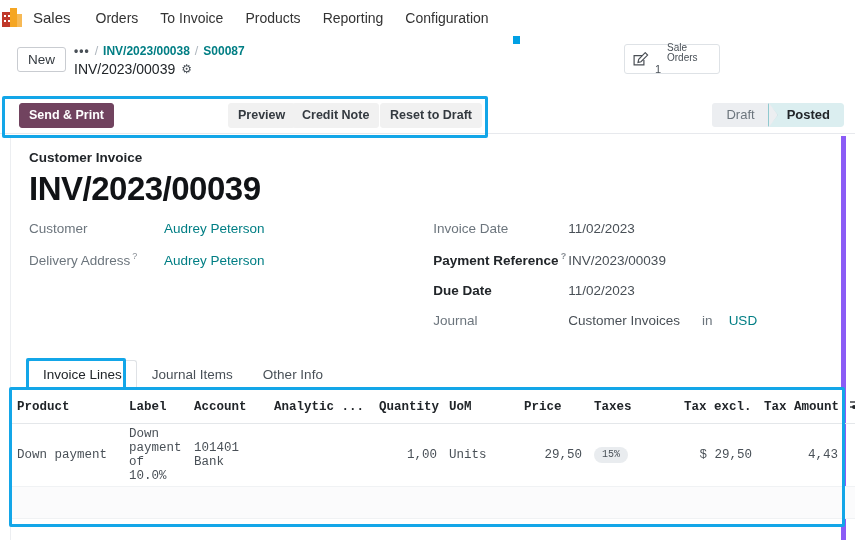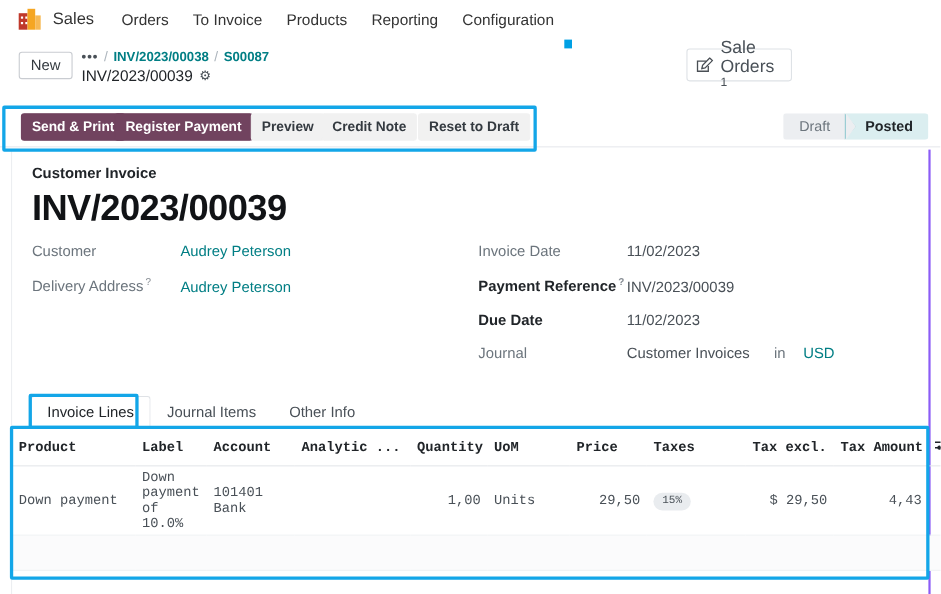--- a/index.html
+++ b/index.html
@@ -15,21 +15,21 @@
     position: relative;
     width: 855px; height: 540px;
     background: #ffffff;
   }
 
   
   .navbar {
     position: absolute; top: 0; left: 0;
     width: 855px; height: 36px;
     display: flex; align-items: center;
-    padding-left: 17px;
+    padding-left: 2px;
     background: #ffffff;
   }
   .app-logo {
     width: 22px; height: 22px;
     position: relative;
     margin-right: 9px;
     flex: 0 0 auto;
   }
   .app-logo .b1 {
     position: absolute; left: 0; top: 5px;
@@ -132,21 +132,21 @@
     cursor: pointer;
   }
   .stat-icon {
     width: 17px; height: 15px;
     position: relative;
     margin-right: 6px;
     flex: 0 0 auto;
   }
   .stat-icon svg { display: block; }
   .stat-text { display: flex; flex-direction: column; line-height: 1.05; }
-  .stat-label { font-size: 16px; color: #495057; }
+  .stat-label { font-size: 10px; color: #495057; margin-left: 12px; }
   .stat-value { font-size: 11px; color: #495057; }
 
   
   .action-bar {
     position: absolute; top: 98px; left: 0;
     width: 855px; height: 36px;
     background: #ffffff;
     border-bottom: 1px solid #e7e9ed;
   }
   .btn {
@@ -222,21 +222,21 @@
     z-index: 1;
   }
 
   
   .sheet {
     position: absolute;
     top: 136px; left: 10px;
     width: 836px; height: 404px;
     background: #ffffff;
     border-left: 1px solid #eceef1;
-    border-right: 2px solid #8b5cf6;
+    border-right: 5px solid #8b5cf6;
   }
   .sheet-inner { padding: 14px 18px 0 18px; }
 
   .doc-type {
     font-size: 13.5px;
     color: #212529;
     font-weight: bold;
     margin: 0 0 6px 0;
   }
   .doc-number {
@@ -411,21 +411,20 @@
       </svg>
     </span>
     <span class="stat-text">
       <span class="stat-label">Sale Orders</span>
       <span class="stat-value">1</span>
     </span>
   </div>
 
   <div class="action-bar">
     <button id="b-send" class="btn btn-primary">Send &amp; Print</button>
-    <button id="b-reg" class="btn btn-primary">Register Payment</button>
     <button id="b-prev" class="btn btn-secondary">Preview</button>
     <button id="b-credit" class="btn btn-secondary">Credit Note</button>
     <button id="b-reset" class="btn btn-secondary">Reset to Draft</button>
   </div>
 
   <div class="statusbar">
     <div class="status-item status-draft">Draft</div>
     <div class="status-item status-posted">Posted</div>
   </div>
 

